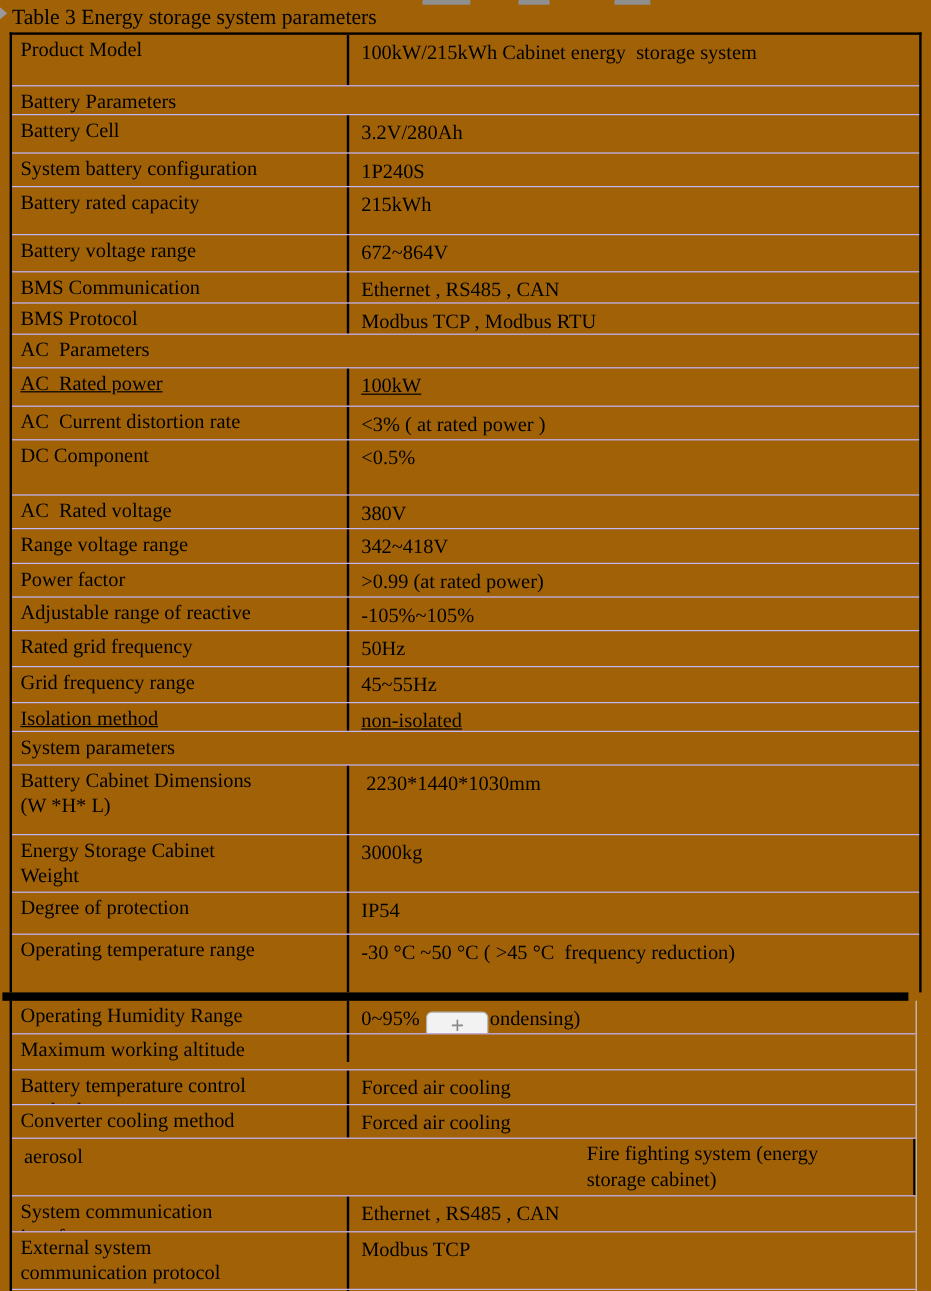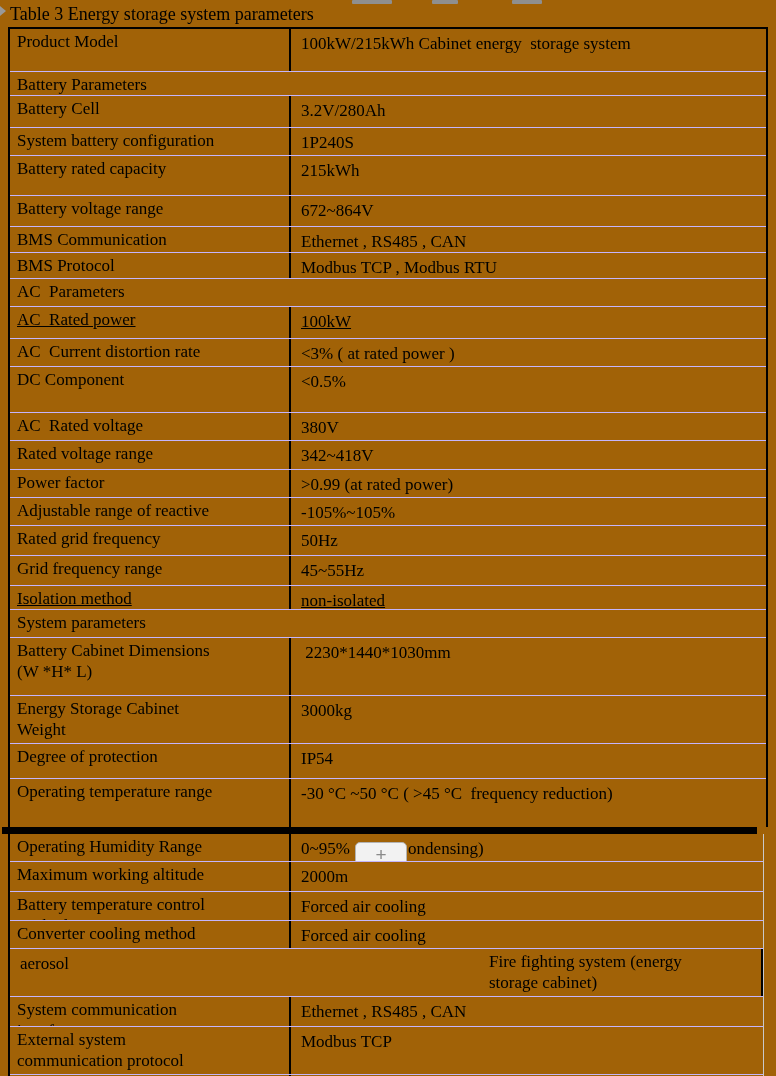--- a/index.html
+++ b/index.html
@@ -93,21 +93,21 @@
         </div>
         <div class="row" style="height: 46px;">
           <div class="cell label">DC Component</div>
           <div class="cell value">&lt;0.5%</div>
         </div>
         <div class="row" style="height: 28px;">
           <div class="cell label">AC  Rated voltage</div>
           <div class="cell value">380V</div>
         </div>
         <div class="row" style="height: 29px;">
-          <div class="cell label">Rated voltage range</div>
+          <div class="cell label">Range voltage range</div>
           <div class="cell value">342~418V</div>
         </div>
         <div class="row" style="height: 28px;">
           <div class="cell label">Power factor</div>
           <div class="cell value">&gt;0.99 (at rated power)</div>
         </div>
         <div class="row" style="height: 28px; justify-content: flex-end;">
           <div class="cell label">Adjustable range of reactive</div>
           <div class="cell value">-105%~105%</div>
         </div>
@@ -144,21 +144,21 @@
           <div class="cell label">Operating temperature range</div>
           <div class="cell value">-30 °C ~50 °C ( &gt;45 °C  frequency reduction)</div>
         </div>
       </div>
     <div class="thick-divider"></div>
     <div class="section-bottom">
         <div class="row" style="height: 27px;">
           <div class="cell label">Operating Humidity Range</div>
           <div class="cell value"><span>0~95% </span><button class="plus-btn">+</button><span>ondensing)</span></div>
         </div>
-        <div class="row" style="height: 30px;">
+        <div class="row" style="height: 30px; flex-direction: column;">
           <div class="cell label">Maximum working altitude</div>
           <div class="cell value">2000m</div>
         </div>
         <div class="row" style="height: 29px;">
           <div class="cell label">Battery temperature control
 method</div>
           <div class="cell value">Forced air cooling</div>
         </div>
         <div class="row" style="height: 28px;">
           <div class="cell label">Converter cooling method</div>

